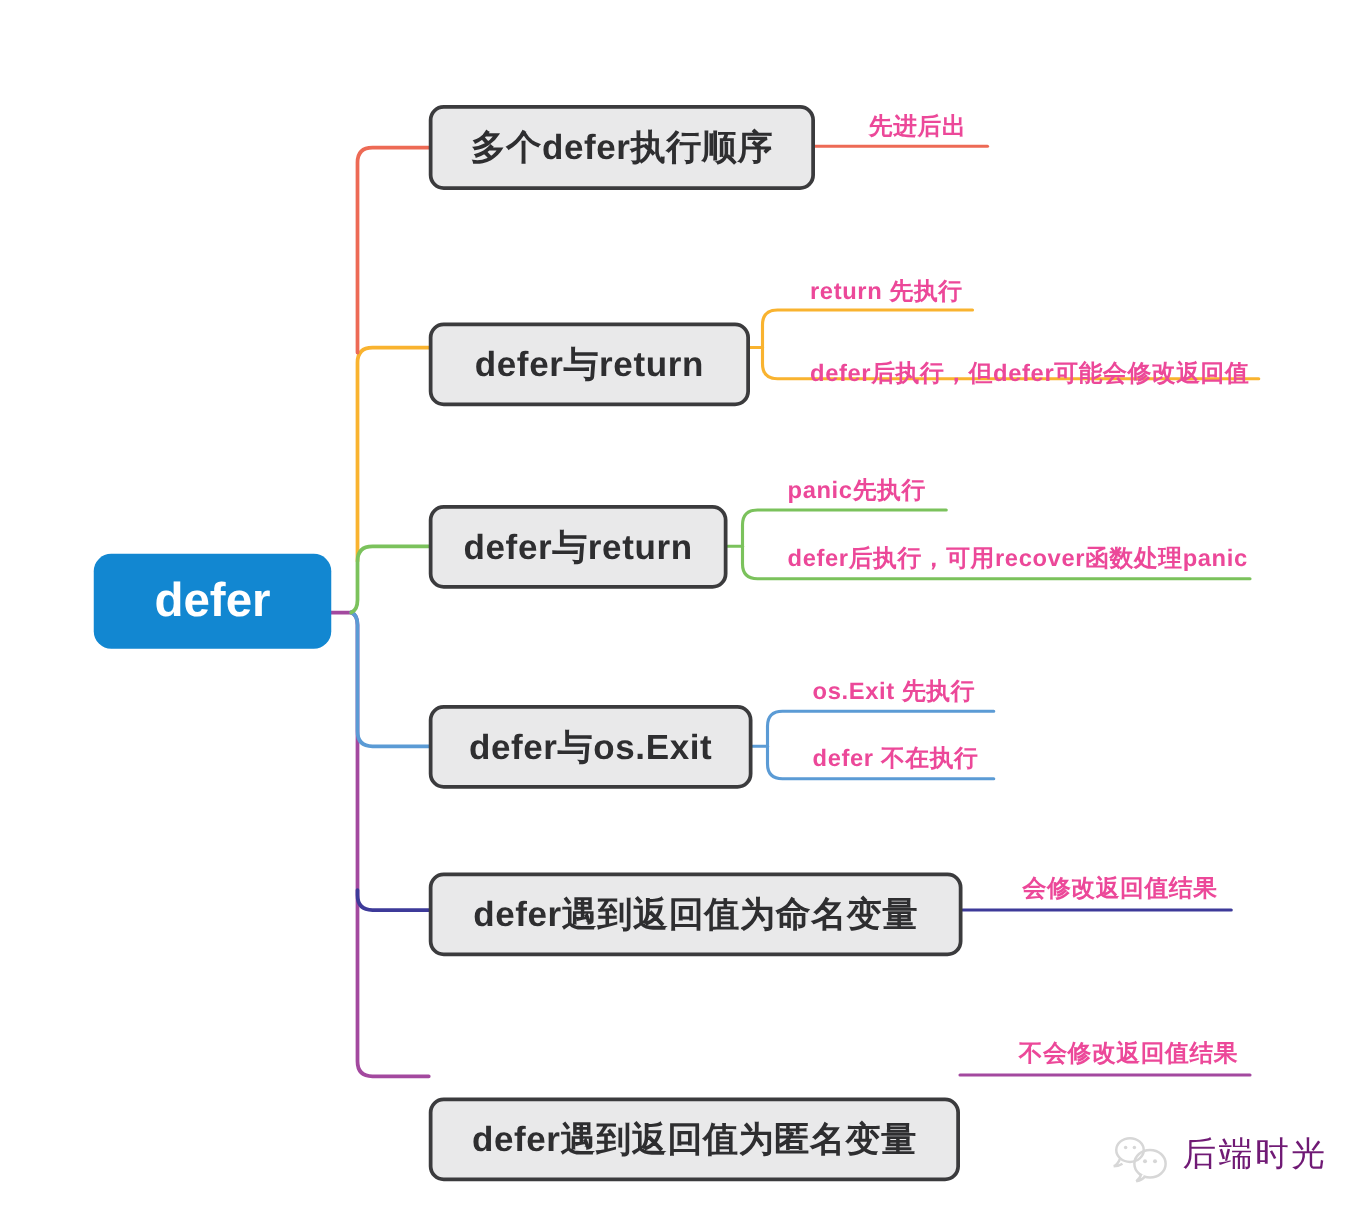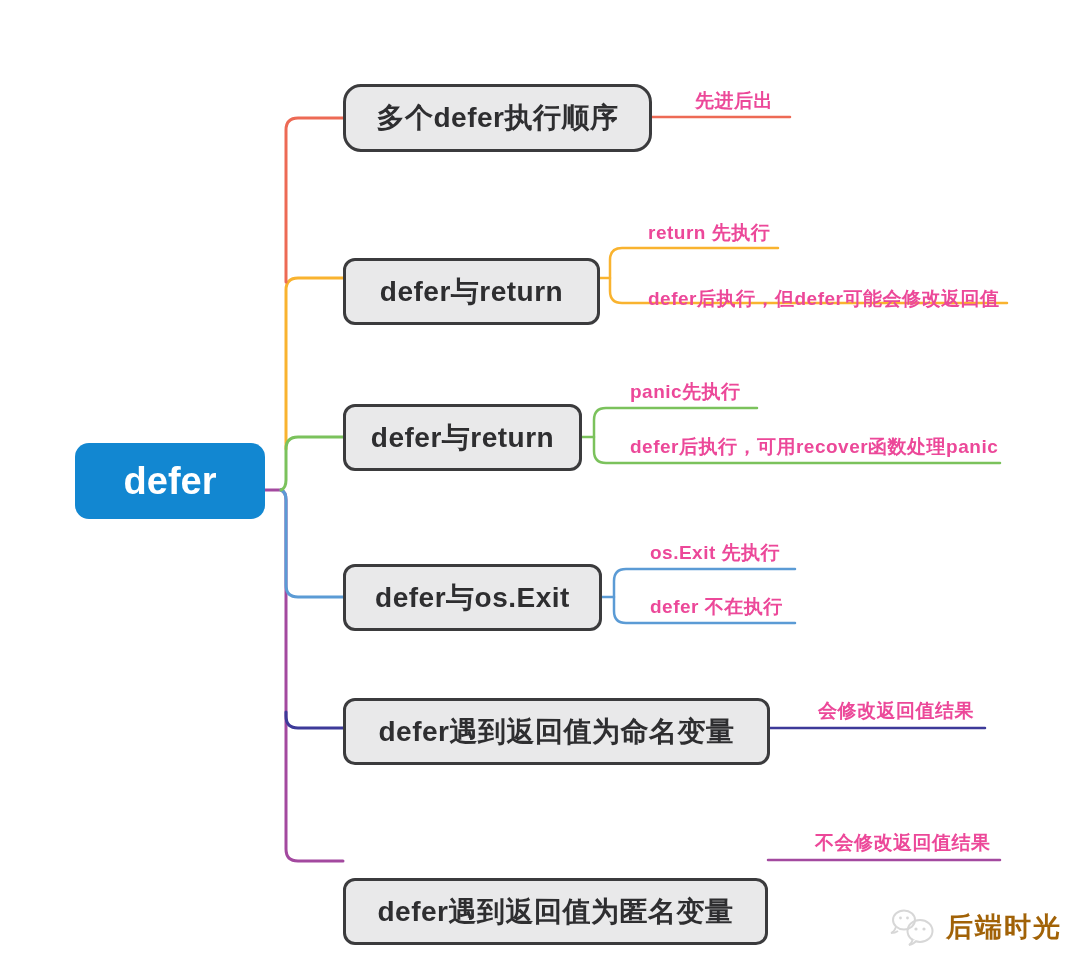--- a/index.html
+++ b/index.html
@@ -18,22 +18,22 @@
   .root{
     position:absolute;z-index:2;box-sizing:border-box;
     display:flex;align-items:center;justify-content:center;
     border:none;border-radius:14px;color:#ffffff;font-weight:bold;font-size:38px;
   }
   .leaf{
     position:absolute;z-index:2;white-space:nowrap;
     color:#ec4899;font-weight:600;font-size:19px;letter-spacing:0.5px;
   }
   .watermark{
-    position:absolute;z-index:2;display:flex;align-items:center;gap:8px;
-    color:#a16207;font-size:27px;font-weight:700;letter-spacing:2px;
+    position:absolute;z-index:2;display:flex;align-items:flex-start;gap:8px;
+    color:#701a75;font-size:27px;font-weight:400;letter-spacing:2px;
   }
 </style>
 </head>
 <body>
 
 <div class="canvas">
 
   <svg class="wires" width="1080" height="972" viewBox="0 0 1080 972">
 
     <path d="M 265 490 L 281 490" fill="none" stroke-width="3" stroke-linecap="round" stroke="#a3499f"></path>
@@ -63,21 +63,21 @@
 
     <path d="M 770 728 L 985 728" fill="none" stroke-width="2.5" stroke-linecap="round" stroke="#3d3a99"></path>
 
     <path d="M 768 860 L 1000 860" fill="none" stroke-width="2.5" stroke-linecap="round" stroke="#a3499f"></path>
   </svg>
 
   <div class="root" style="left: 75px; top: 443px; width: 190px; height: 76px; background: rgb(18, 135, 209); color: rgb(255, 255, 255);">
     <span>defer</span>
   </div>
 
-  <div class="node" style="left:343px;top:84px;width:309px;height:68px;border-radius:18px;">
+  <div class="node" style="left:343px;top:84px;width:309px;height:68px;">
     <span>多个defer执行顺序</span>
   </div>
   <div class="node" style="left:343px;top:245px;width:257px;height:67px;margin-top:13px;">
     <span>defer与return</span>
   </div>
   <div class="node" style="left:343px;top:404px;width:239px;height:67px;">
     <span>defer与return</span>
   </div>
   <div class="node" style="left:343px;top:564px;width:259px;height:67px;">
     <span>defer与os.Exit</span>

